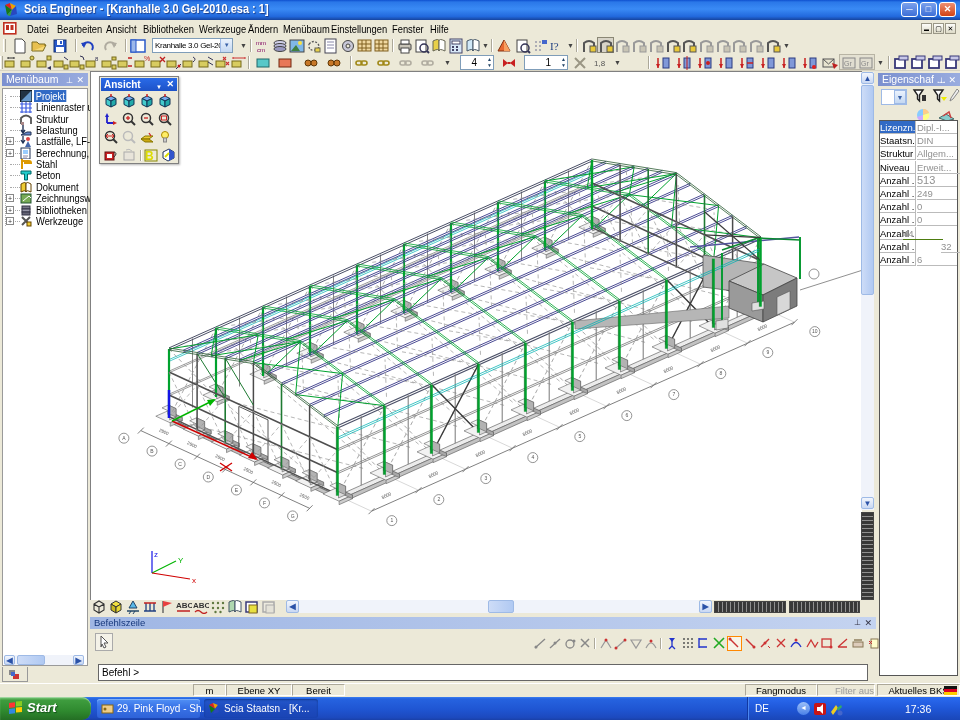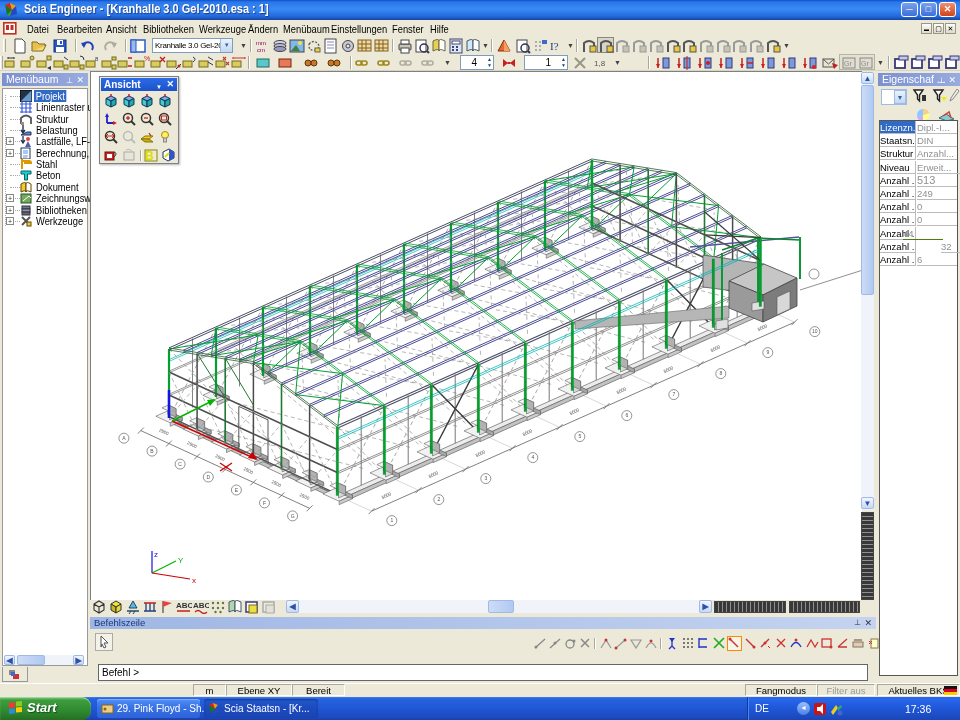--- a/index.html
+++ b/index.html
@@ -1293,21 +1293,21 @@
 <svg class="icon" style="left:938px;top:108px" width="18" height="14">
     <path d="M1,10 l7,-4 8,5 -7,2 z" fill="#8cc" stroke="#466"></path>
     <path d="M5,8 l6,-4 2,6" fill="none" stroke="#c44" stroke-width="1.5"></path>
   </svg>
 <div class="abs" style="left:879px;top:120px;width:79px;height:556px;background:#fff;border:1px solid #555"></div>
 <div class="abs" style="left:880px;top:121px;width:36px;height:13px;border-right:1px solid #bbb;border-bottom:1px solid #bbb;font-size:9.5px;background:#316ac5;color:#fff;overflow:hidden;white-space:nowrap;line-height:13px">Lizenzn...</div>
 <div class="abs" style="left:917px;top:121px;width:40px;height:13px;border-bottom:1px solid #bbb;font-size:9.5px;color:#909090;overflow:hidden;white-space:nowrap;line-height:13px">Dipl.-I...</div>
 <div class="abs" style="left:880px;top:134.2px;width:36px;height:13px;border-right:1px solid #bbb;border-bottom:1px solid #bbb;font-size:9.5px;;overflow:hidden;white-space:nowrap;line-height:13px">Staatsn...</div>
 <div class="abs" style="left:917px;top:134.2px;width:40px;height:13px;border-bottom:1px solid #bbb;font-size:9.5px;color:#909090;overflow:hidden;white-space:nowrap;line-height:13px">DIN</div>
 <div class="abs" style="left:880px;top:147.39999999999998px;width:36px;height:13px;border-right:1px solid #bbb;border-bottom:1px solid #bbb;font-size:9.5px;;overflow:hidden;white-space:nowrap;line-height:13px">Struktur</div>
-<div class="abs" style="left:917px;top:147.39999999999998px;width:40px;height:13px;border-bottom:1px solid #bbb;font-size:9.5px;color:#909090;overflow:hidden;white-space:nowrap;line-height:13px">Anzahl...</div>
+<div class="abs" style="left:917px;top:147.39999999999998px;width:40px;height:13px;border-bottom:1px solid #bbb;font-size:9.5px;color:#909090;overflow:hidden;white-space:nowrap;line-height:13px">Allgem...</div>
 <div class="abs" style="left:880px;top:160.59999999999997px;width:36px;height:13px;border-right:1px solid #bbb;border-bottom:1px solid #bbb;font-size:9.5px;;overflow:hidden;white-space:nowrap;line-height:13px">Niveau</div>
 <div class="abs" style="left:917px;top:160.59999999999997px;width:52px;height:13px;border-bottom:1px solid #bbb;font-size:9.5px;color:#909090;overflow:hidden;white-space:nowrap;line-height:13px">Erweit...</div>
 <div class="abs" style="left:880px;top:173.79999999999995px;width:36px;height:13px;border-right:1px solid #bbb;border-bottom:1px solid #bbb;font-size:9.5px;;overflow:hidden;white-space:nowrap;line-height:13px">Anzahl ...</div>
 <div class="abs" style="left:917px;top:173.79999999999995px;width:40px;height:13px;border-bottom:1px solid #bbb;font-size:11px;color:#909090;overflow:hidden;white-space:nowrap;line-height:13px">513</div>
 <div class="abs" style="left:880px;top:186.99999999999994px;width:36px;height:13px;border-right:1px solid #bbb;border-bottom:1px solid #bbb;font-size:9.5px;;overflow:hidden;white-space:nowrap;line-height:13px">Anzahl ...</div>
 <div class="abs" style="left:917px;top:186.99999999999994px;width:40px;height:13px;border-bottom:1px solid #bbb;font-size:9.5px;color:#909090;overflow:hidden;white-space:nowrap;line-height:13px">249</div>
 <div class="abs" style="left:880px;top:200.19999999999993px;width:36px;height:13px;border-right:1px solid #bbb;border-bottom:1px solid #bbb;font-size:9.5px;;overflow:hidden;white-space:nowrap;line-height:13px">Anzahl ...</div>
 <div class="abs" style="left:917px;top:200.19999999999993px;width:40px;height:13px;border-bottom:1px solid #bbb;font-size:9.5px;color:#909090;overflow:hidden;white-space:nowrap;line-height:13px">0</div>
 <div class="abs" style="left:880px;top:213.39999999999992px;width:36px;height:13px;border-right:1px solid #bbb;border-bottom:1px solid #bbb;font-size:9.5px;;overflow:hidden;white-space:nowrap;line-height:13px">Anzahl ...</div>
 <div class="abs" style="left:917px;top:213.39999999999992px;width:40px;height:13px;border-bottom:1px solid #bbb;font-size:9.5px;color:#909090;overflow:hidden;white-space:nowrap;line-height:13px">0</div>
@@ -1417,21 +1417,21 @@
 <svg class="icon" style="left:866.5px;top:636px" width="15" height="15">
     <rect x="4" y="3" width="7" height="9" fill="#ffc" stroke="#875"></rect>
     <path d="M2,5 l3,3 m-3,0 l3,-3" stroke="#c33"></path>
   </svg>
 <div class="abs" style="left:98px;top:664px;width:770px;height:17px;background:#fff;border:1px solid #666;font-size:10px;line-height:16px;padding-left:3px">Befehl &gt;</div>
 <div class="abs" style="left:0;top:683px;width:960px;height:14px;background:#ece9d8;border-top:1px solid #fff"></div>
 <div class="sbseg" style="left:193px;top:684px;width:33px;color:#000;text-align:center;line-height:12px;font-size:9.5px">m</div>
 <div class="sbseg" style="left:226px;top:684px;width:66px;color:#000;text-align:center;line-height:12px;font-size:9.5px">Ebene XY</div>
 <div class="sbseg" style="left:292px;top:684px;width:53px;color:#000;text-align:center;line-height:12px;font-size:9.5px">Bereit</div>
 <div class="sbseg" style="left:745px;top:684px;width:72px;color:#000;text-align:center;line-height:12px;font-size:9.5px">Fangmodus</div>
-<div class="sbseg" style="left:817px;top:684px;width:58px;color:#9a9a9a;text-align:center;line-height:12px;font-size:9.5px">Filter aus</div>
+<div class="sbseg" style="left:817px;top:684px;width:58px;color:#9a9a9a;text-align:right;line-height:12px;font-size:9.5px">Filter aus</div>
 <div class="sbseg" style="left:877px;top:684px;width:83px;color:#000;text-align:center;line-height:12px;font-size:9.5px">Aktuelles BKS</div>
 <div class="abs" style="left:944px;top:686px;width:13px;height:9px">
     <div style="height:3px;background:#111"></div>
     <div style="height:3px;background:#d02"></div>
     <div style="height:3px;background:#fc0"></div>
   </div>
 <div class="abs" style="left:0;top:697px;width:960px;height:23px;background:linear-gradient(180deg,#3a80f2 0%,#2663e0 8%,#1f55d2 55%,#1c49bd 90%,#1940a8 100%)">
     <div class="abs" style="left:0;top:0;width:91px;height:23px;border-radius:0 9px 9px 0;background:linear-gradient(180deg,#77c576 0%,#3e9c3e 15%,#2f8a2f 60%,#246e24 100%);box-shadow:inset 0 1px 1px #a5d9a5"></div>
     <svg class="icon" style="left:8px;top:4px" width="16" height="16">
       <rect x="1" y="2" width="6" height="5" fill="#f33" transform="skewY(-6)"></rect>

